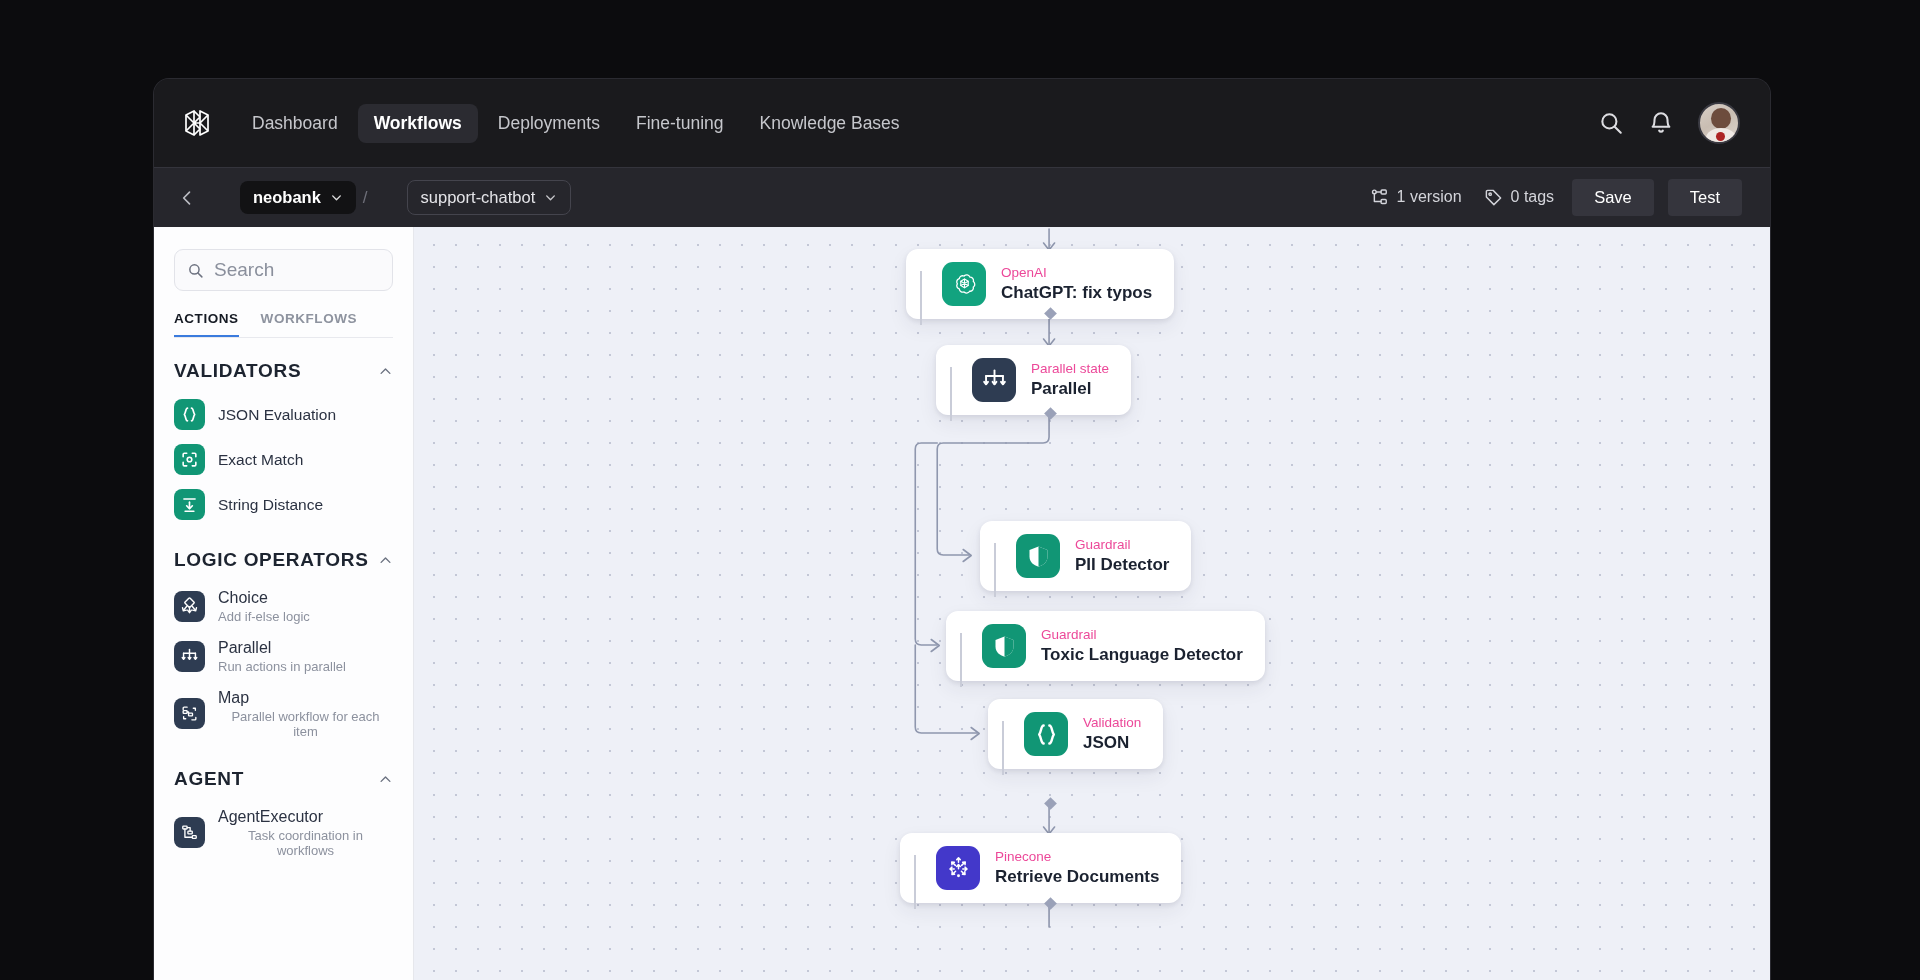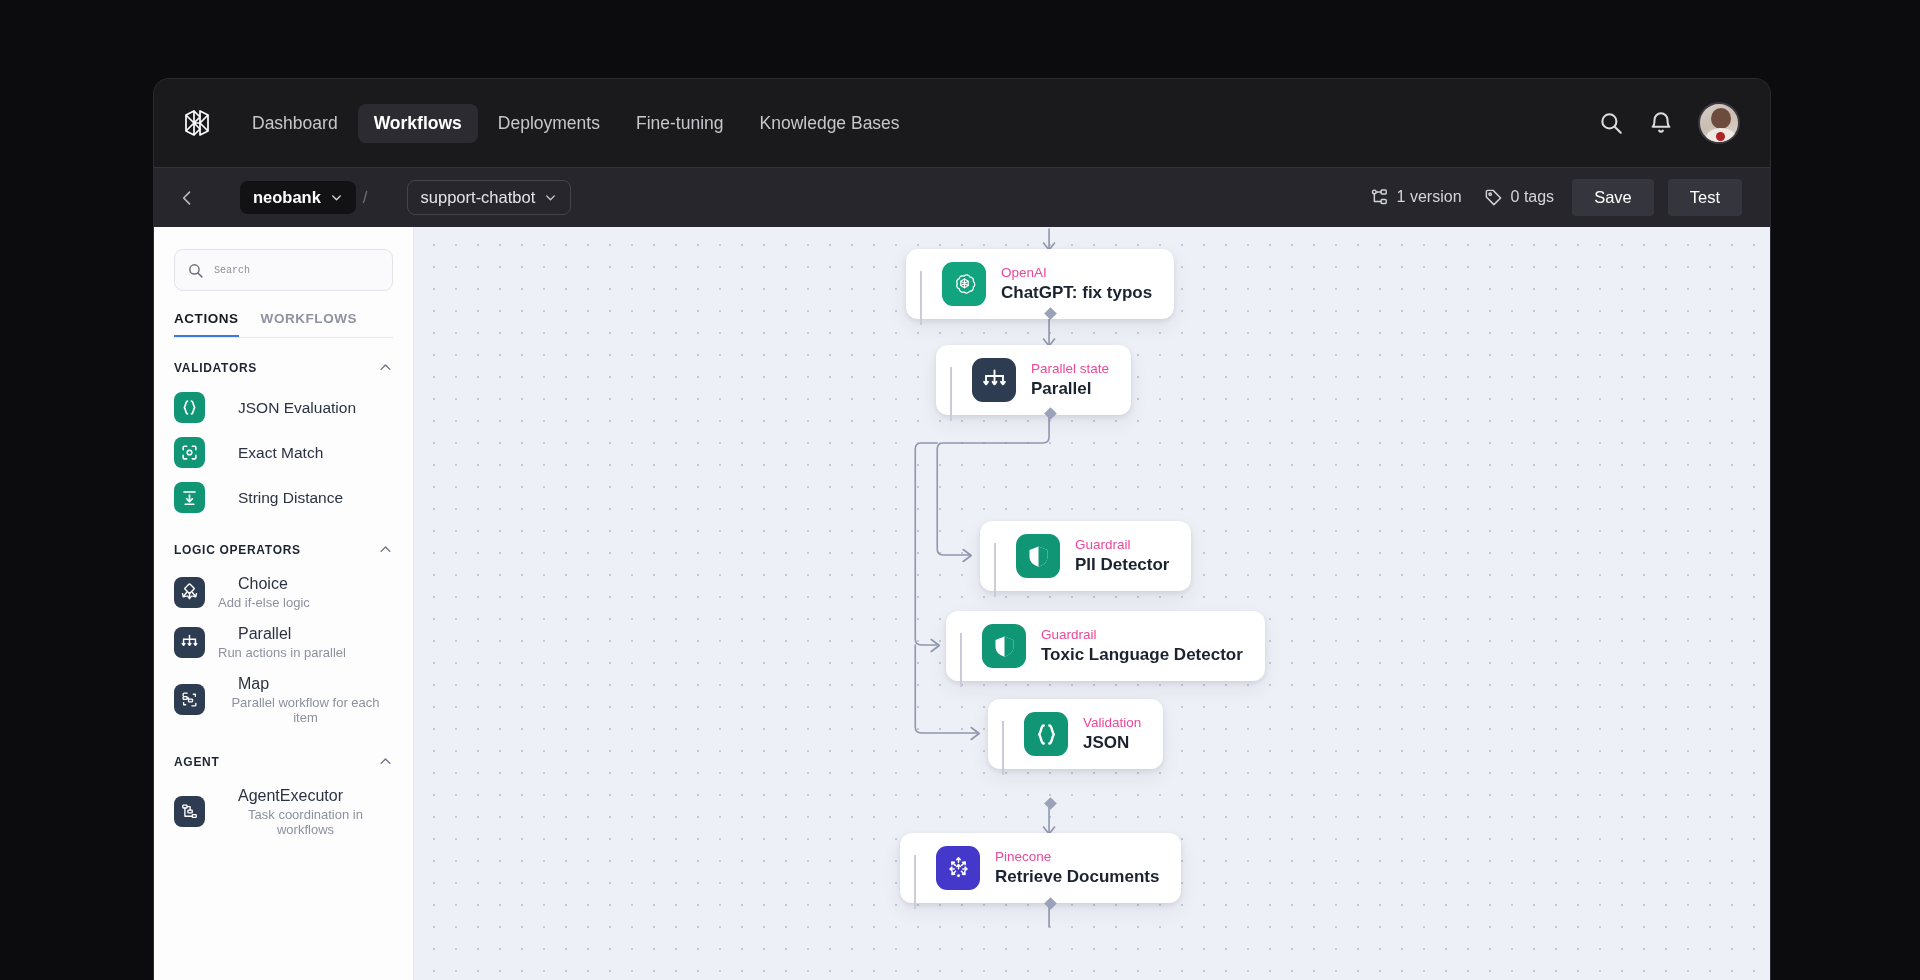--- a/index.html
+++ b/index.html
@@ -117,49 +117,49 @@
     padding: 22px 20px 0 20px;
   }
   #search-box {
     display:flex; align-items:center; gap:10px;
     height: 42px; border:1px solid #e2e3e9; border-radius: 9px;
     background: #fafafc; padding: 0 12px; margin-bottom: 20px;
   }
   #search-icon { width:17px; height:17px; color:#6d7280; flex:0 0 auto;}
   #search-input {
     border:none; outline:none; background:transparent; width:100%;
-    font-size:10px; color:#0f766e; font-family:Liberation Mono, monospace;
+    font-size:19px; color:#0f766e; font-family:Liberation Sans, sans-serif;
   }
   #search-input::placeholder { color:#8a8f9c; }
   .tabs { display:flex; gap:22px; border-bottom:1px solid #e8e9ee; }
   .tab {
     font-size: 13.5px; letter-spacing:.55px; font-weight:bold;
     color:#8e939f; padding-bottom:9px; cursor:pointer; white-space:nowrap;
   }
   .tab.active { color:#151a23; border-bottom:2.5px solid #3b7bdd; }
   .sec-head {
     display:flex; align-items:center; justify-content:space-between;
     margin: 22px 0 10px 0; cursor:pointer;
   }
   .sec-title {
-    font-size:12px; font-weight:bold; letter-spacing:.7px; color:#1d2430;
+    font-size:19px; font-weight:bold; letter-spacing:.7px; color:#1d2430;
   }
   .caret { width:15px; height:15px; color:#6b7280; }
   .pal-item {
     display:flex; align-items:center; gap:13px;
     padding: 7px 0; cursor: pointer;
   }
   .pal-ico {
     width:31px; height:31px; border-radius:8px; flex:0 0 auto;
     display:flex; align-items:center; justify-content:center; color:#fff;
   }
   .pal-ico.green { background:#119675; }
   .pal-ico.navy  { background:#2e3c52; }
   .pal-ico svg { width:19px; height:19px; }
-  .pal-name { font-size:15.5px; color:#2b3242; line-height:1.25;margin-left:20px; }
+  .pal-name { font-size:15.5px; color:#2b3242; line-height:1.25; }
   .pal-name.big { font-size:16px; }
   .pal-sub { font-size:13px; color:#8c919e; margin-top:1px;text-align:center; }
 
   
   #canvas {
     flex: 1 1 auto; position: relative; overflow: hidden;
     background-color: #eef0f7;
     background-image: radial-gradient(#c3c7d6 1.2px, transparent 1.2px);
     background-size: 22px 22px;
     background-position: 9px 7px;

